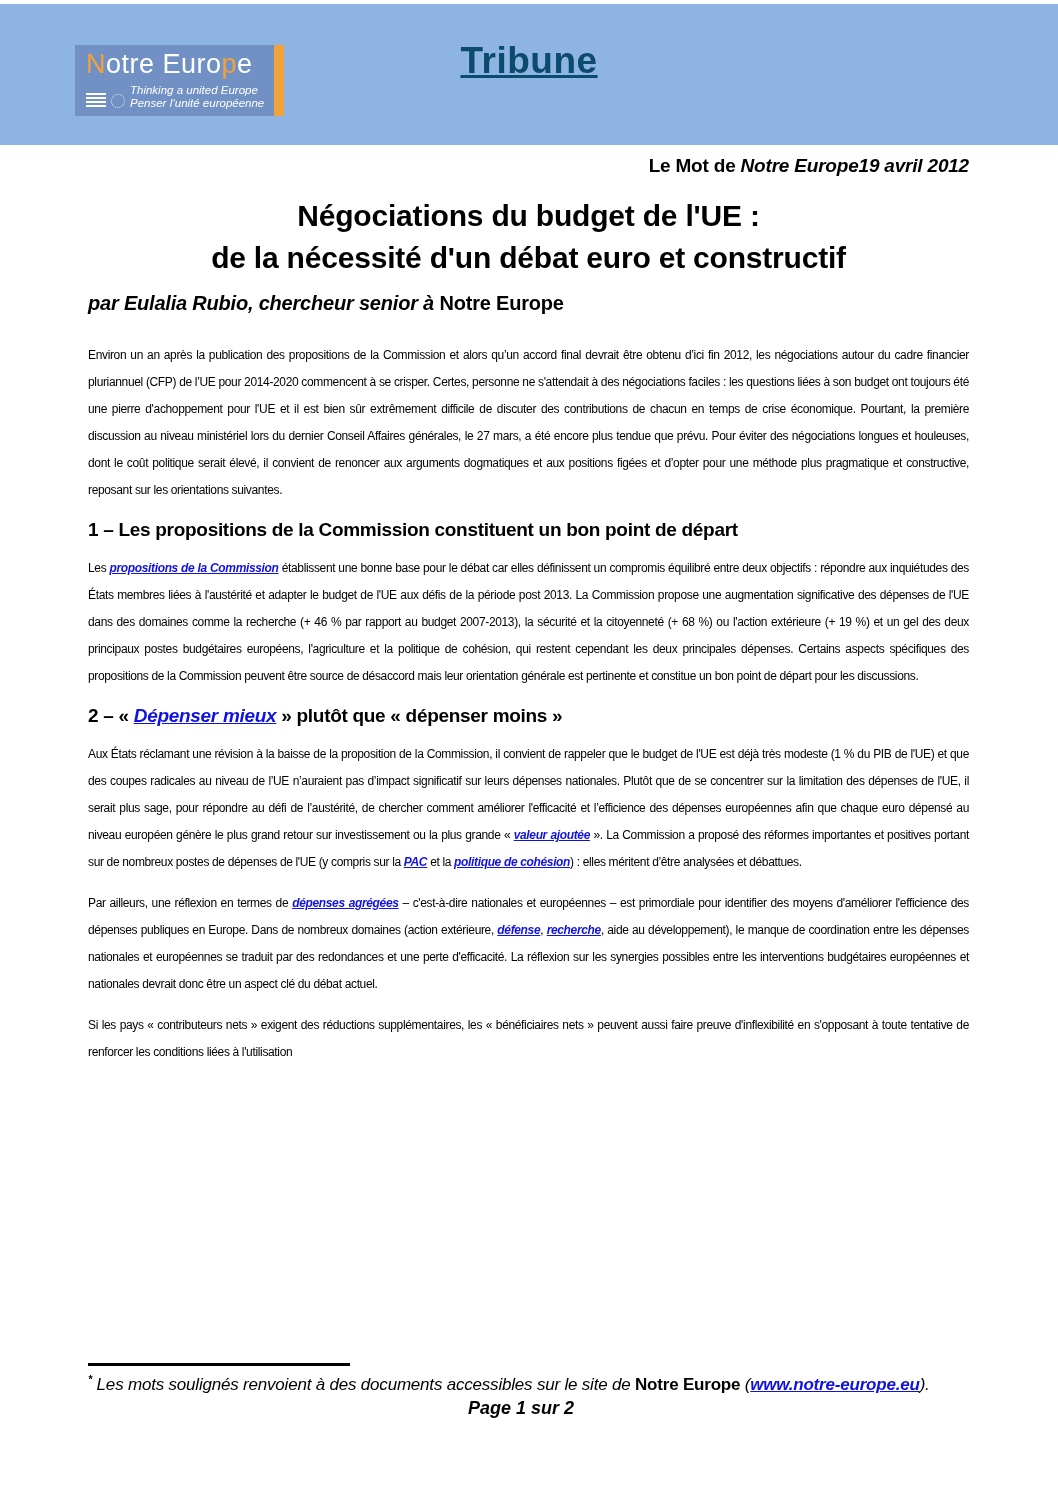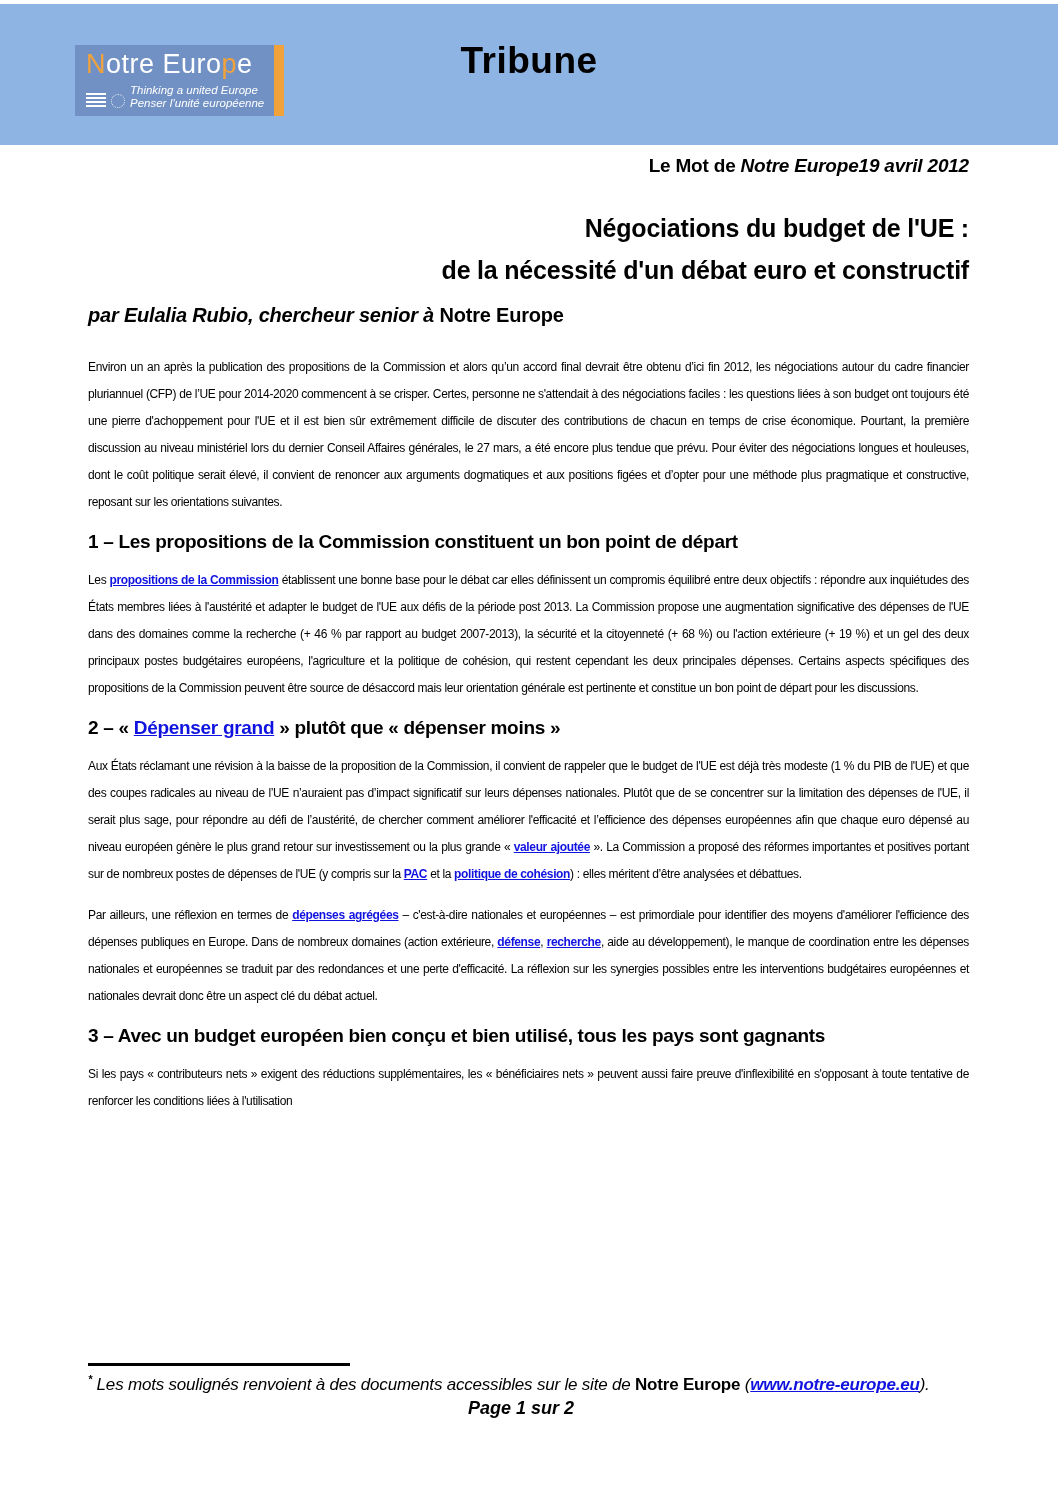--- a/index.html
+++ b/index.html
@@ -7,44 +7,44 @@
   }
   *{margin:0;padding:0;box-sizing:border-box;}
   html,body{background:#ffffff;}
   .page{
     position:relative; width:1058px; height:1497px; margin:0 auto; background:#fff;
     font-family:"Liberation Sans", sans-serif; color:var(--text); overflow:hidden;
   }
   
   .band{position:absolute; top:4px; left:0; width:1058px; height:141px; background:var(--band);}
   .doc-type{position:absolute; top:36px; left:0; right:0; text-align:center;
-    color:#000000; font-weight:700; font-size:37px; letter-spacing:0.5px;}
+    color:#0c4a6e; font-weight:700; font-size:37px; letter-spacing:0.5px;text-decoration:underline;}
   .logo-box{position:absolute; left:75px; top:41px; width:209px; height:71px;
     background:var(--logobox); display:flex; align-items:stretch;}
   .logo-main{flex:1; padding:5px 7px 6px 11px; display:flex; flex-direction:column; justify-content:space-between;}
   .logo-word{color:#fff; font-size:27px; line-height:29px; letter-spacing:0.5px; white-space:nowrap;}
   .logo-word .orange{color:var(--orange);}
   .logo-bottom{display:flex; align-items:flex-end; gap:5px;}
   .lines-icon{display:inline-block; width:20px; height:15px; margin-bottom:2px;
     background:repeating-linear-gradient(#fff 0 2px, transparent 2px 4px);}
   .stars-icon{display:inline-block; width:14px; height:14px; margin-bottom:2px;
     border:1px dotted rgba(255,255,255,.85); border-radius:50%;}
   .taglines{flex:1; text-align:left; color:#fff; font-style:italic; font-size:11.5px; line-height:13px; white-space:nowrap;}
   .orange-bar{width:10px; background:var(--orange);}
   
   .content{position:absolute; left:88px; top:155px; width:881px;}
   .meta-row{display:flex; justify-content:flex-end; font-size:19px; font-weight:700; letter-spacing:-0.2px;}
   .ital{font-style:italic;}
-  .title{margin-top:30px; text-align:right; font-size:25px; line-height:42px;
+  .title{margin-top:18px; text-align:center; font-size:30px; line-height:42px;
     font-weight:700; letter-spacing:-0.2px;}
   .byline{margin-top:13px; text-align:left; font-size:20px; font-weight:700; letter-spacing:-0.2px;}
   .body-text{margin-top:27px;}
   .para{font-size:12px; line-height:27px; text-align:justify; margin:0 0 14px; letter-spacing:-0.35px;}
   .section-heading{font-size:19px; line-height:24px; font-weight:700; margin:7px 0 13px; letter-spacing:-0.3px;}
-  .doclink{color:var(--link); text-decoration:underline; font-weight:700; cursor:pointer;}
+  .doclink{color:var(--link); text-decoration:underline; font-weight:700; cursor:pointer;font-style:italic;}
   
   .footnote{position:absolute; left:88px; top:1363px; width:881px;}
   .footnote-rule{width:262px; border-top:3px solid #000; margin-bottom:7px;}
   .footnote-text{font-size:17px; font-style:italic; letter-spacing:-0.2px;}
   .footnote-text sup{font-size:11px; font-weight:700;}
   .footnote-text .brand{font-weight:700; font-style:normal;}
   .footnote-text .doclink{font-style:italic;}
   .page-num{position:absolute; top:1398px; left:0; right:16px; text-align:center;
     font-size:18px; font-weight:700; font-style:italic;}
 </style>
@@ -83,27 +83,26 @@
     <div class="byline"><span class="ital">par Eulalia Rubio, chercheur senior à </span><span>Notre Europe</span></div>
 
     <div class="body-text">
 
       <p class="para">Environ un an après la publication des propositions de la Commission et alors qu’un accord final devrait être obtenu d’ici fin 2012, les négociations autour du cadre financier pluriannuel (CFP) de l’UE pour 2014-2020 commencent à se crisper. Certes, personne ne s'attendait à des négociations faciles : les questions liées à son budget ont toujours été une pierre d'achoppement pour l'UE et il est bien sûr extrêmement difficile de discuter des contributions de chacun en temps de crise économique. Pourtant, la première discussion au niveau ministériel lors du dernier Conseil Affaires générales, le 27 mars, a été encore plus tendue que prévu. Pour éviter des négociations longues et houleuses, dont le coût politique serait élevé, il convient de renoncer aux arguments dogmatiques et aux positions figées et d’opter pour une méthode plus pragmatique et constructive, reposant sur les orientations suivantes.</p>
 
       <h2 class="section-heading">1 – Les propositions de la Commission constituent un bon point de départ</h2>
 
       <p class="para"><span>Les </span><a class="doclink">propositions de la Commission</a><span> établissent une bonne base pour le débat car elles définissent un compromis équilibré entre deux objectifs : répondre aux inquiétudes des États membres liées à l'austérité et adapter le budget de l'UE aux défis de la période post 2013. La Commission propose une augmentation significative des dépenses de l'UE dans des domaines comme la recherche (+ 46 % par rapport au budget 2007-2013), la sécurité et la citoyenneté (+ 68 %) ou l'action extérieure (+ 19 %) et un gel des deux principaux postes budgétaires européens, l'agriculture et la politique de cohésion, qui restent cependant les deux principales dépenses. Certains aspects spécifiques des propositions de la Commission peuvent être source de désaccord mais leur orientation générale est pertinente et constitue un bon point de départ pour les discussions.</span></p>
 
-      <h2 class="section-heading"><span>2 – « </span><a class="doclink">Dépenser grand</a><span> » plutôt que « dépenser moins »</span></h2>
+      <h2 class="section-heading"><span>2 – « </span><a class="doclink">Dépenser mieux</a><span> » plutôt que « dépenser moins »</span></h2>
 
       <p class="para"><span>Aux États réclamant une révision à la baisse de la proposition de la Commission, il convient de rappeler que le budget de l'UE est déjà très modeste (1 % du PIB de l'UE) et que des coupes radicales au niveau de l’UE n’auraient pas d’impact significatif sur leurs dépenses nationales. Plutôt que de se concentrer sur la limitation des dépenses de l'UE, il serait plus sage, pour répondre au défi de l’austérité, de chercher comment améliorer l'efficacité et l’efficience des dépenses européennes afin que chaque euro dépensé au niveau européen génère le plus grand retour sur investissement ou la plus grande « </span><a class="doclink">valeur ajoutée</a><span> ». La Commission a proposé des réformes importantes et positives portant sur de nombreux postes de dépenses de l'UE (y compris sur la </span><a class="doclink">PAC</a><span> et la </span><a class="doclink">politique de cohésion</a><span>) : elles méritent d’être analysées et débattues.</span></p>
 
       <p class="para"><span>Par ailleurs, une réflexion en termes de </span><a class="doclink">dépenses agrégées</a><span> – c'est-à-dire nationales et européennes – est primordiale pour identifier des moyens d'améliorer l'efficience des dépenses publiques en Europe. Dans de nombreux domaines (action extérieure, </span><a class="doclink">défense</a><span>, </span><a class="doclink">recherche</a><span>, aide au développement), le manque de coordination entre les dépenses nationales et européennes se traduit par des redondances et une perte d'efficacité. La réflexion sur les synergies possibles entre les interventions budgétaires européennes et nationales devrait donc être un aspect clé du débat actuel.</span></p>
 
-      <h2 class="section-heading">3 – Avec un budget européen bien conçu et bien utilisé, tous les pays sont gagnants</h2>
 
 
       <p class="para">Si les pays « contributeurs nets » exigent des réductions supplémentaires, les « bénéficiaires nets » peuvent aussi faire preuve d'inflexibilité en s'opposant à toute tentative de renforcer les conditions liées à l'utilisation</p>
 
     </div>
   </div>
 
   <div class="footnote">
     <div class="footnote-rule"></div>
     <div class="footnote-text"><sup>*</sup><span> Les mots soulignés renvoient à des documents accessibles sur le site de </span><span class="brand">Notre Europe</span><span> (</span><a class="doclink">www.notre-europe.eu</a><span>).</span></div>

